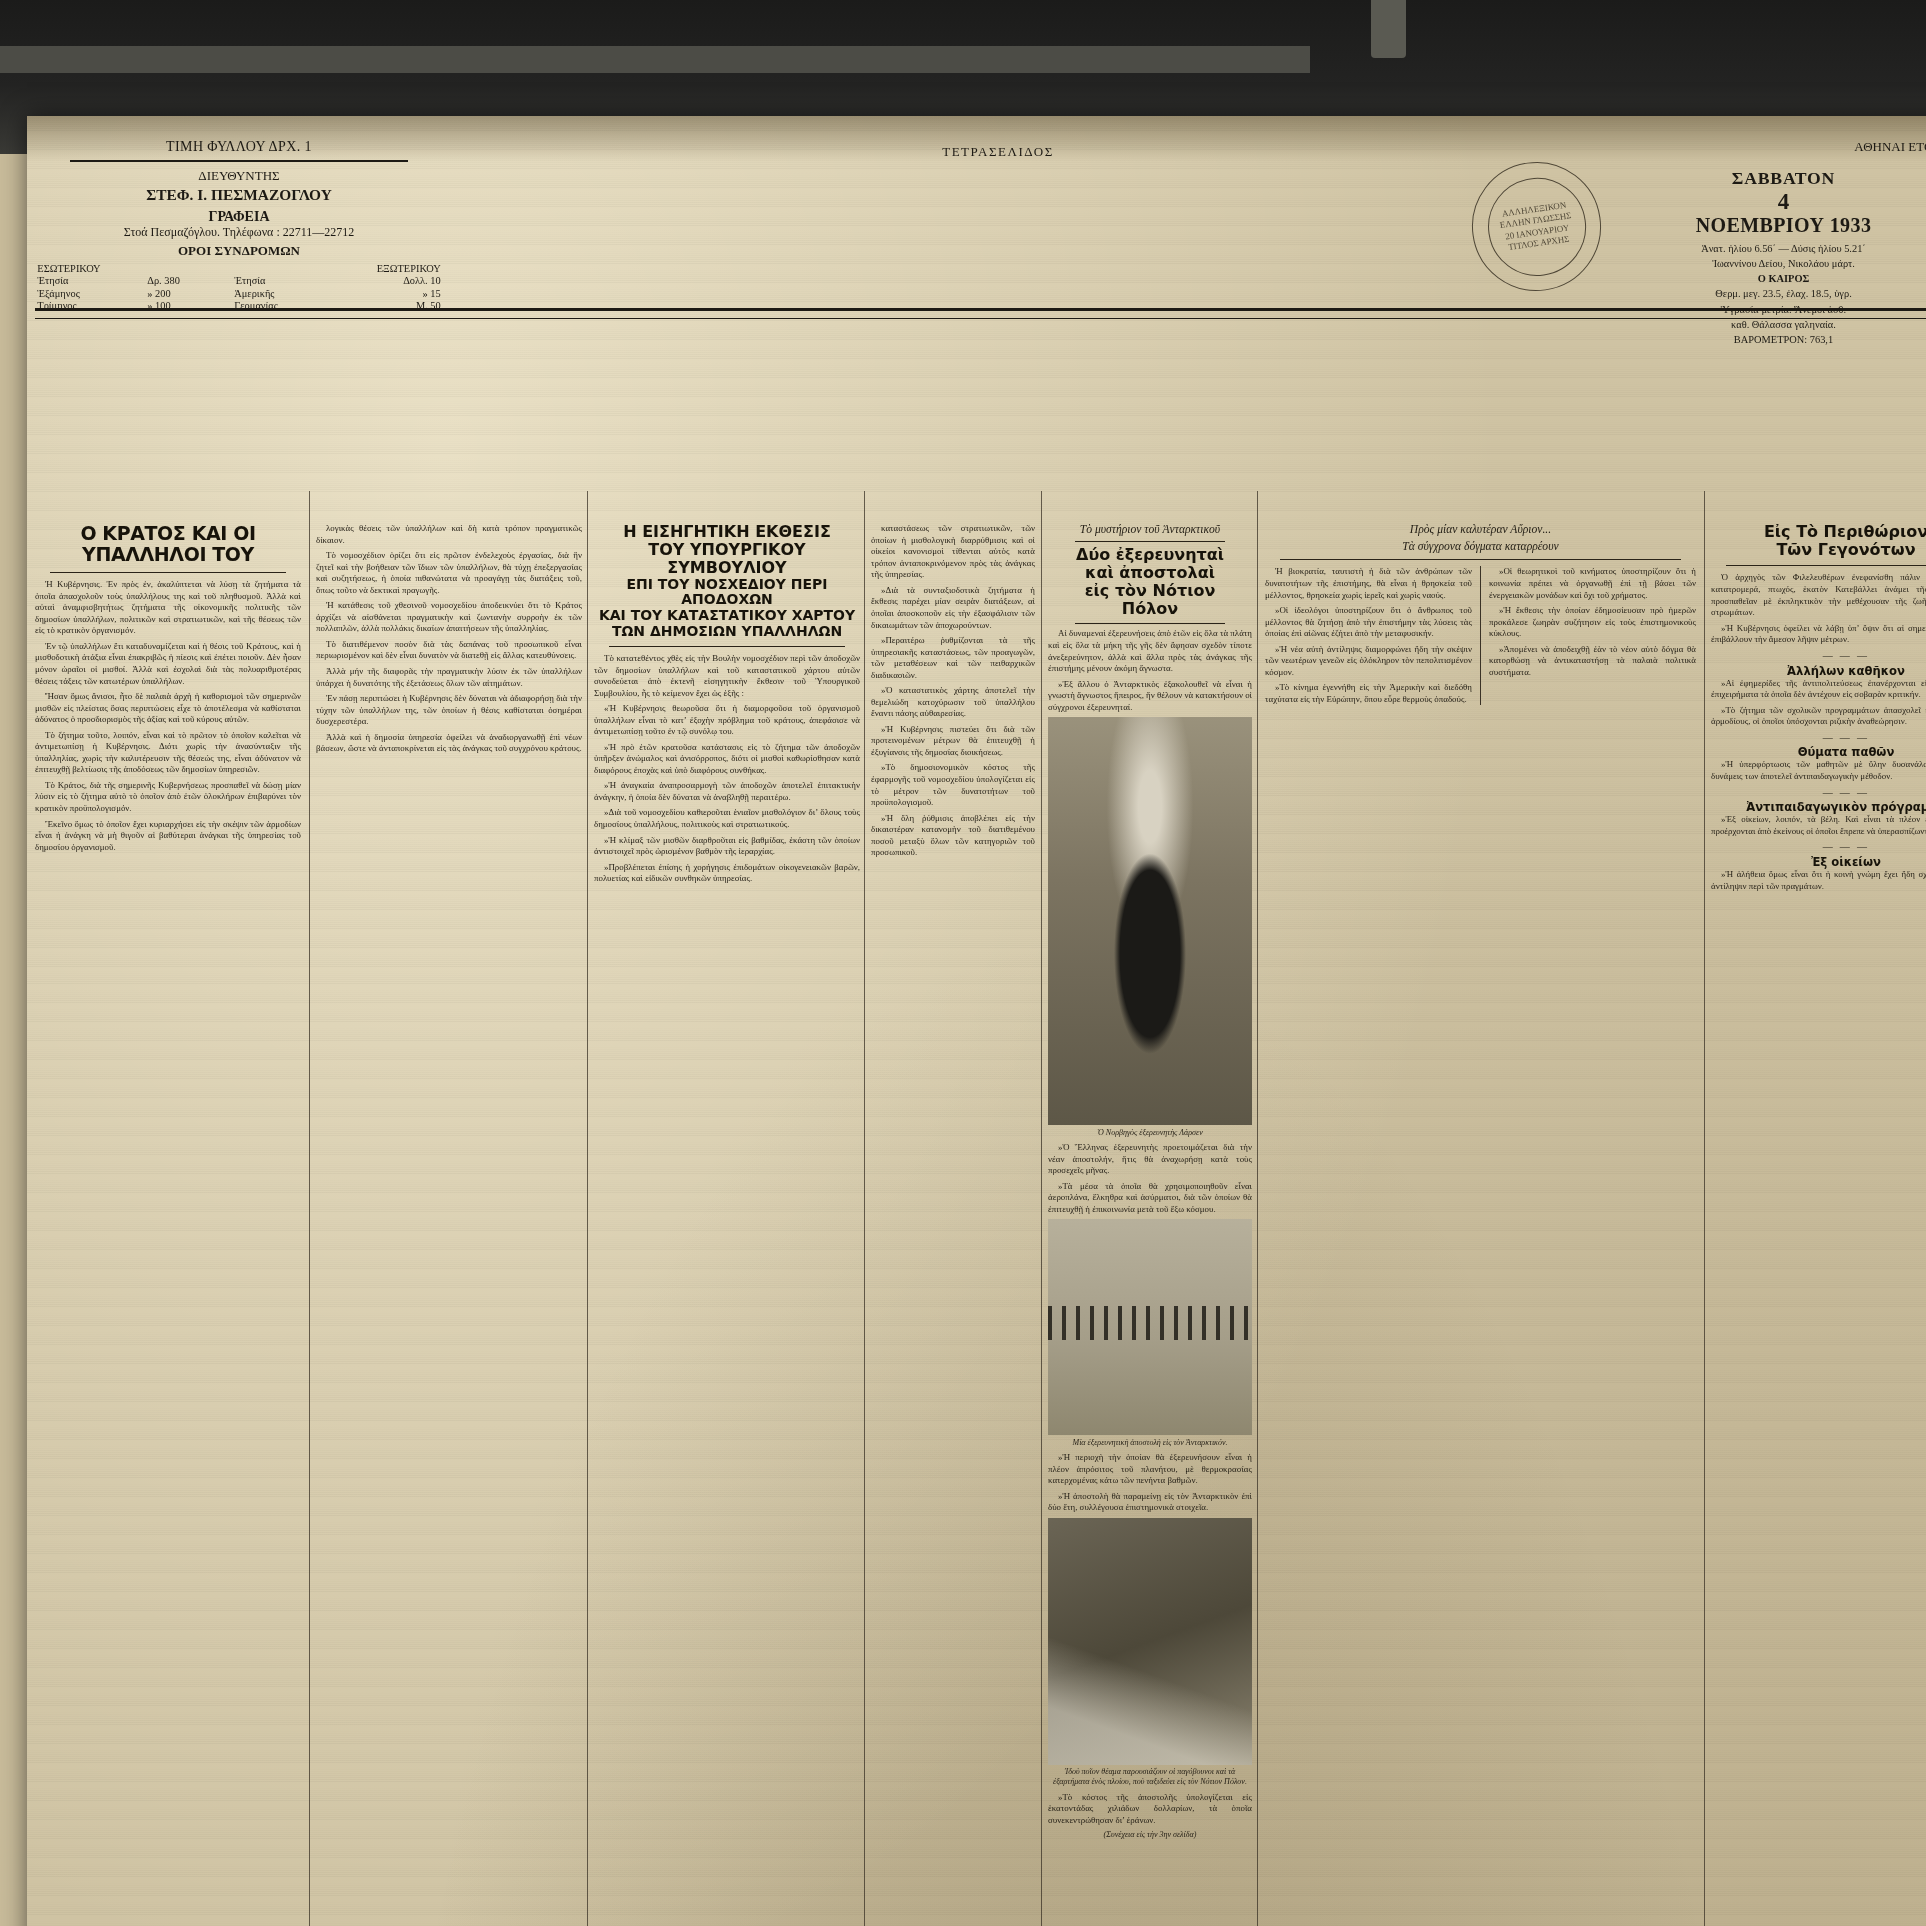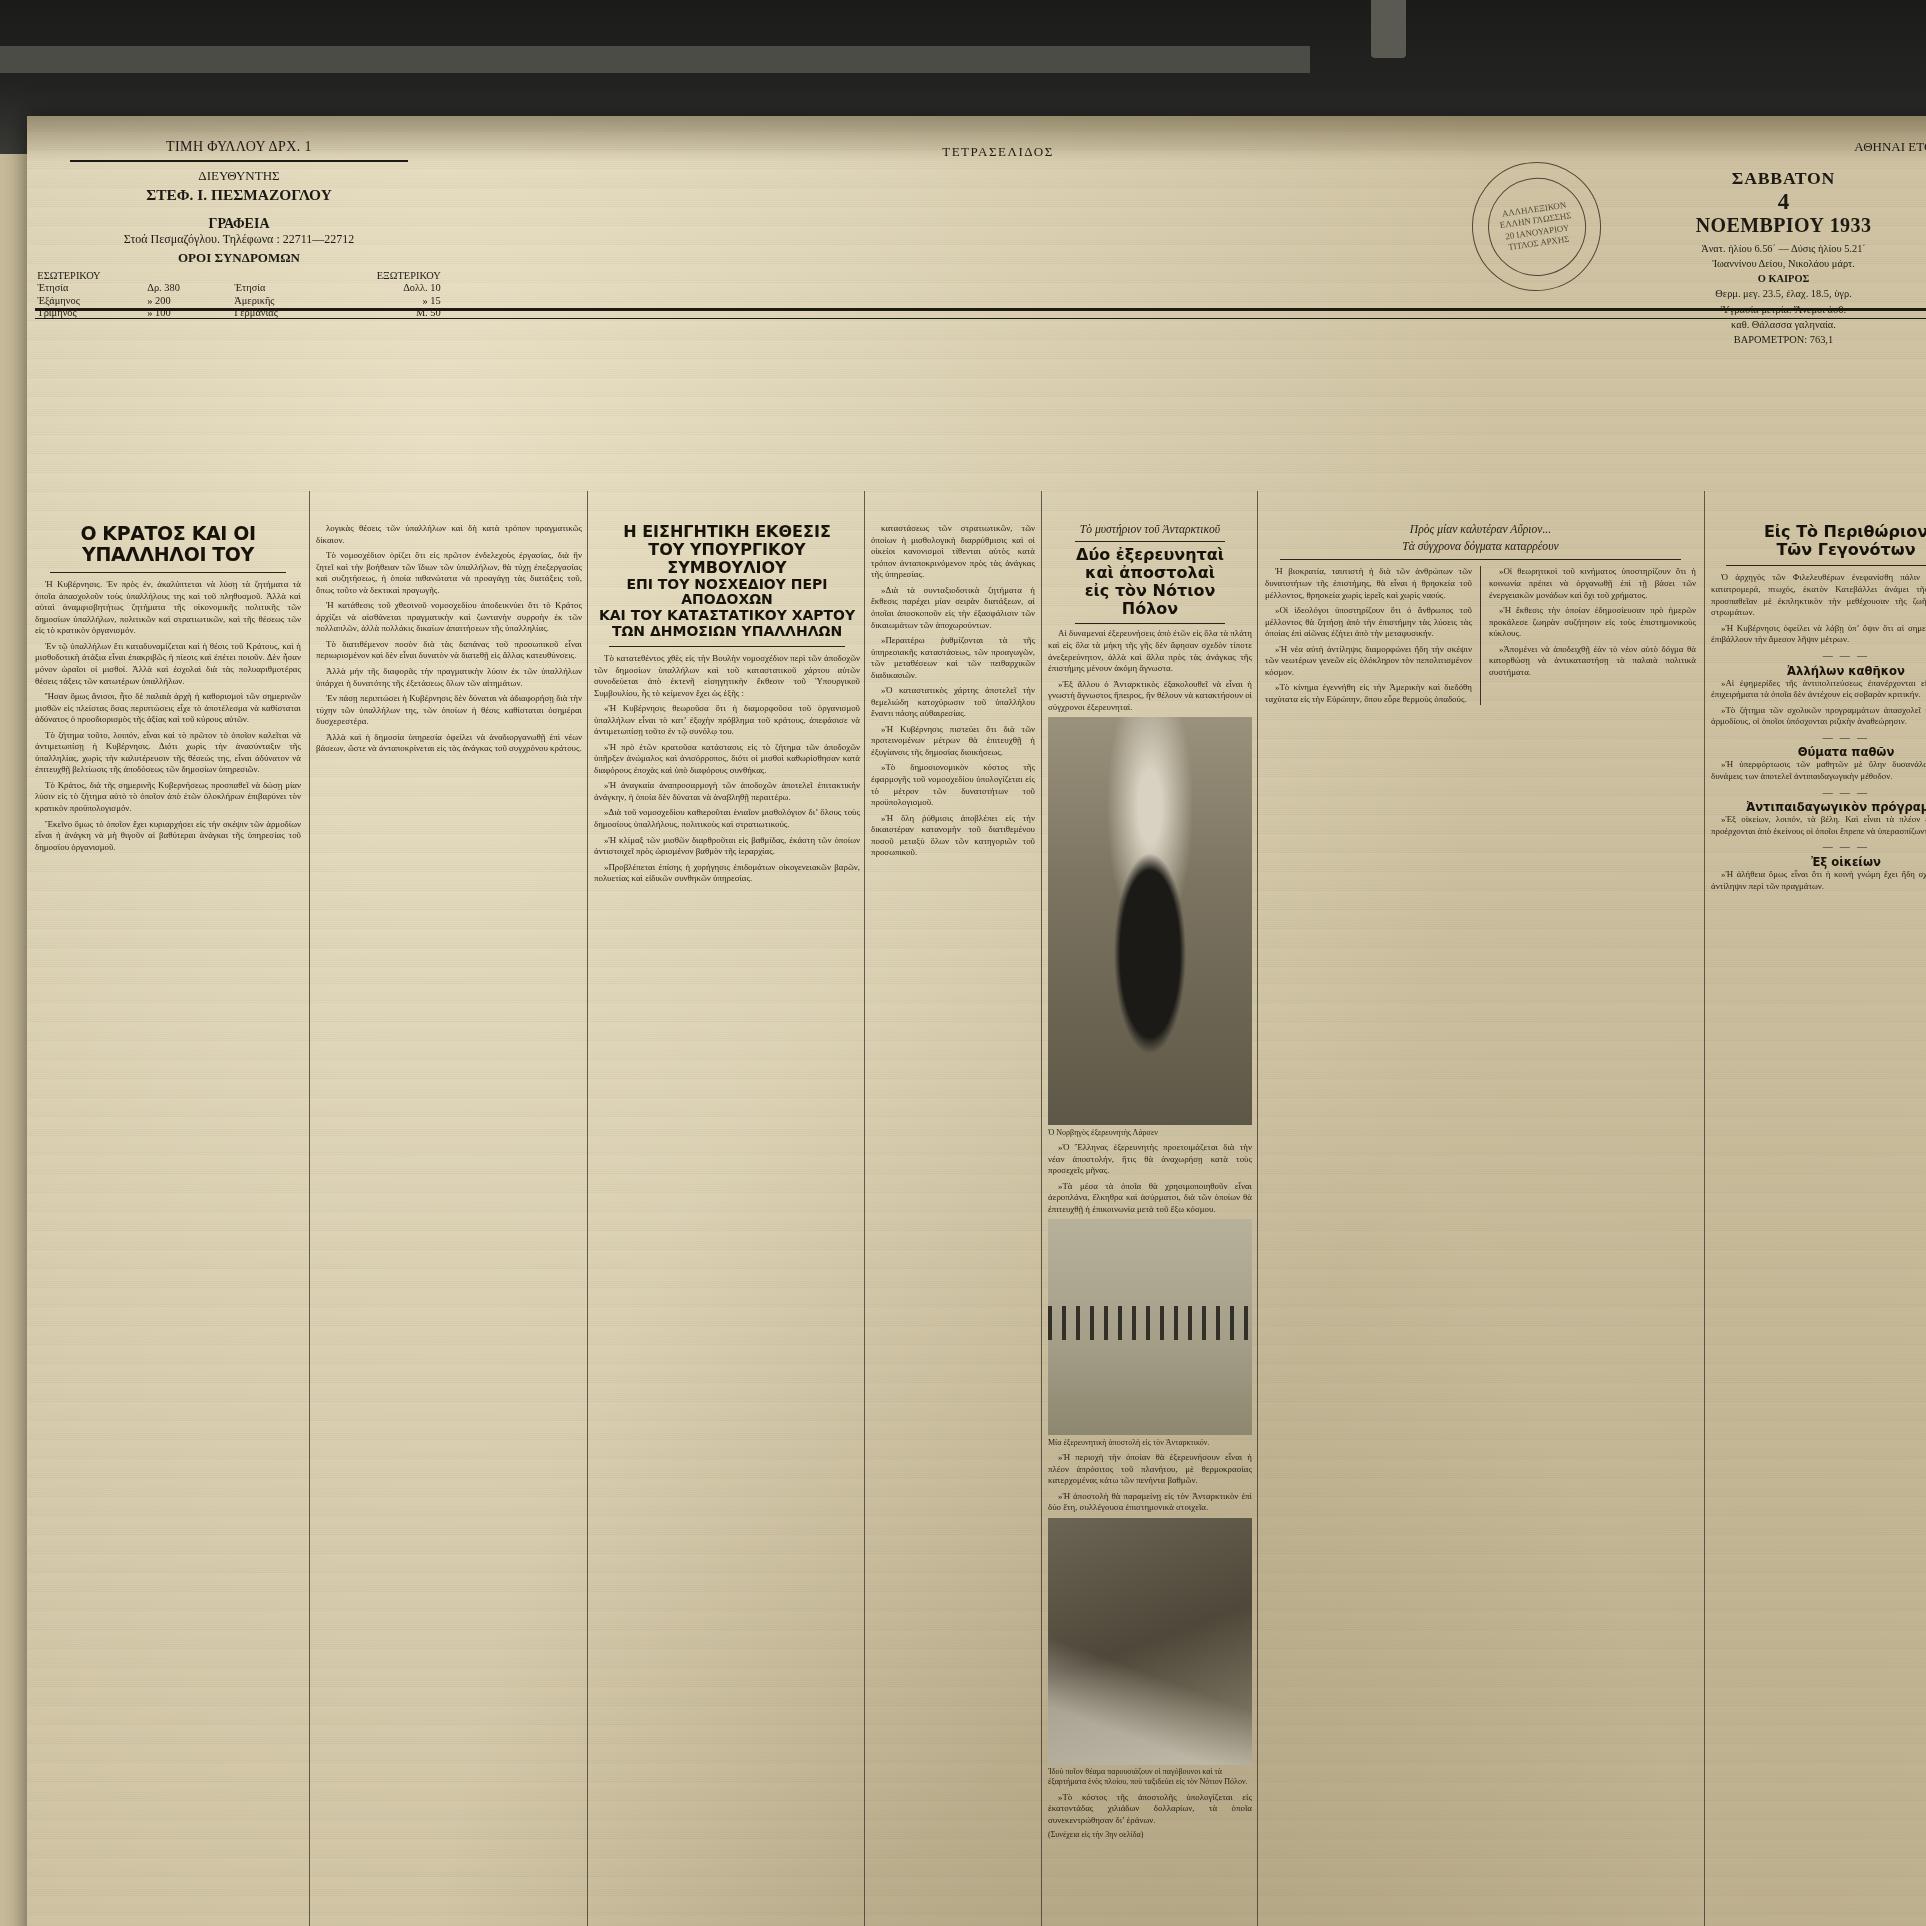--- a/index.html
+++ b/index.html
@@ -42,21 +42,21 @@
     background-image:repeating-linear-gradient(0deg, rgba(0,0,0,.035) 0px, rgba(0,0,0,0) 0.8px, rgba(0,0,0,0) 1.9px);
     pointer-events:none;
   }
   
   .masthead{position:absolute;left:35px;top:139px;width:1972px;height:166px;color:#1d1a14;}
   .mh-left{position:absolute;left:0;top:0;width:408px;text-align:center;}
   .mh-price{font-size:14px;letter-spacing:0.4px;text-align:center;}
   .rule{height:1.2px;background:#1d1a14;margin:5.4px 35px;}
   .mh-dir-l{font-size:13px;line-height:1.35;}
   .mh-dir-n{font-size:15.4px;font-weight:bold;line-height:1.3;}
-  .mh-off{font-size:14px;font-weight:bold;margin-top:11px;}
+  .mh-off{font-size:14px;font-weight:bold;margin-top:4px;}
   .mh-off-sub{font-size:12px;}
   .mh-subs-t{font-size:13px;font-weight:bold;margin-top:3.9px;}
   .subs-tbl{font-size:10.4px;width:100%;border-collapse:collapse;margin-top:2.3px;}
   .subs-tbl td{padding:0.8px 2.3px;white-space:nowrap;}
   .subs-tbl .l{text-align:left;}
   .subs-tbl .r{text-align:right;}
   .mh-center{position:absolute;left:412px;top:0;width:1102px;text-align:center;}
   .mh-tetra{font-size:13px;letter-spacing:1.5px;margin-top:5.4px;}
   .mh-title{
     font-family:"DejaVu Sans", sans-serif;
@@ -92,21 +92,21 @@
   .hd.sz4{font-size:11.6px;}
   .kicker{font-size:11.6px;text-align:center;font-style:italic;margin-bottom:3.1px;}
   .body{font-size:8.9px;line-height:1.30;text-align:justify;hyphens:auto;}
   .body p{margin:0 0 3.9px 0;text-indent:10px;}
   .sep{height:1.2px;background:#2a2318;margin:6.2px 15.4px;}
   .sep.sm{margin:4.6px 27px;}
   .dots{text-align:center;font-size:10px;letter-spacing:2.3px;margin:3.9px 0;}
   
   .photo{background:#6d6452;position:relative;overflow:hidden;margin:3.9px 0 2.3px 0;}
   .photo .ph-in{position:absolute;inset:0;}
-  .cap{font-size:8px;line-height:1.25;margin-bottom:4.6px;}
+  .cap{font-size:8px;text-align:center;line-height:1.25;margin-bottom:4.6px;font-style:italic;}
 </style>
 </head>
 <body>
 
 <div id="page">
 
   <div class="desk">
     <div class="bar"></div>
     <div class="knob"></div>
   </div>

